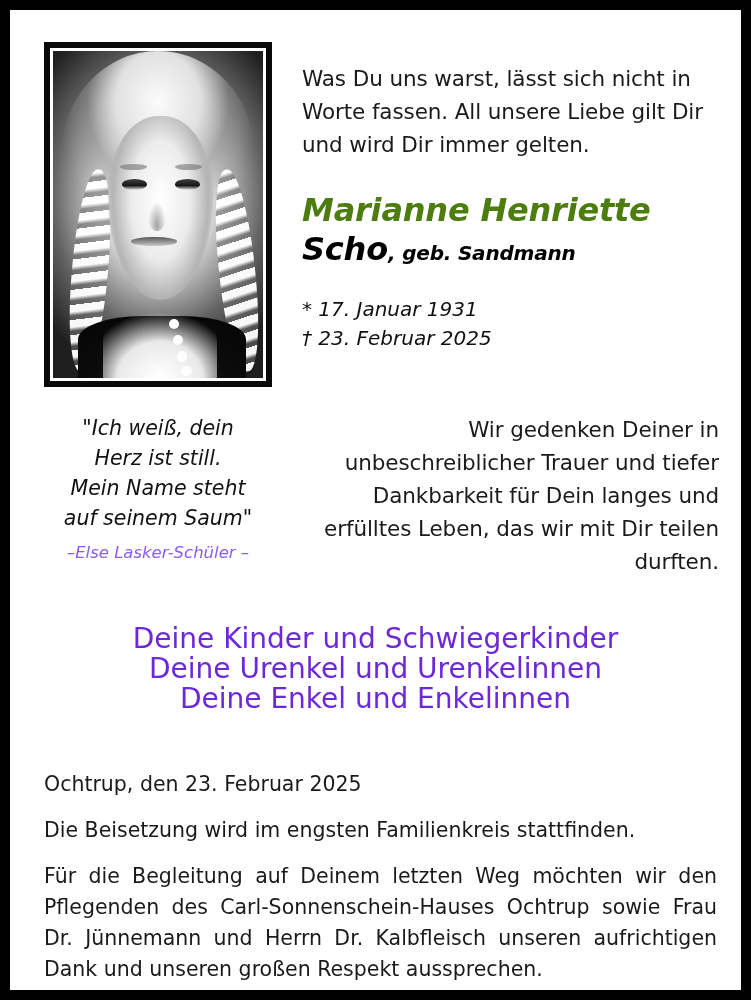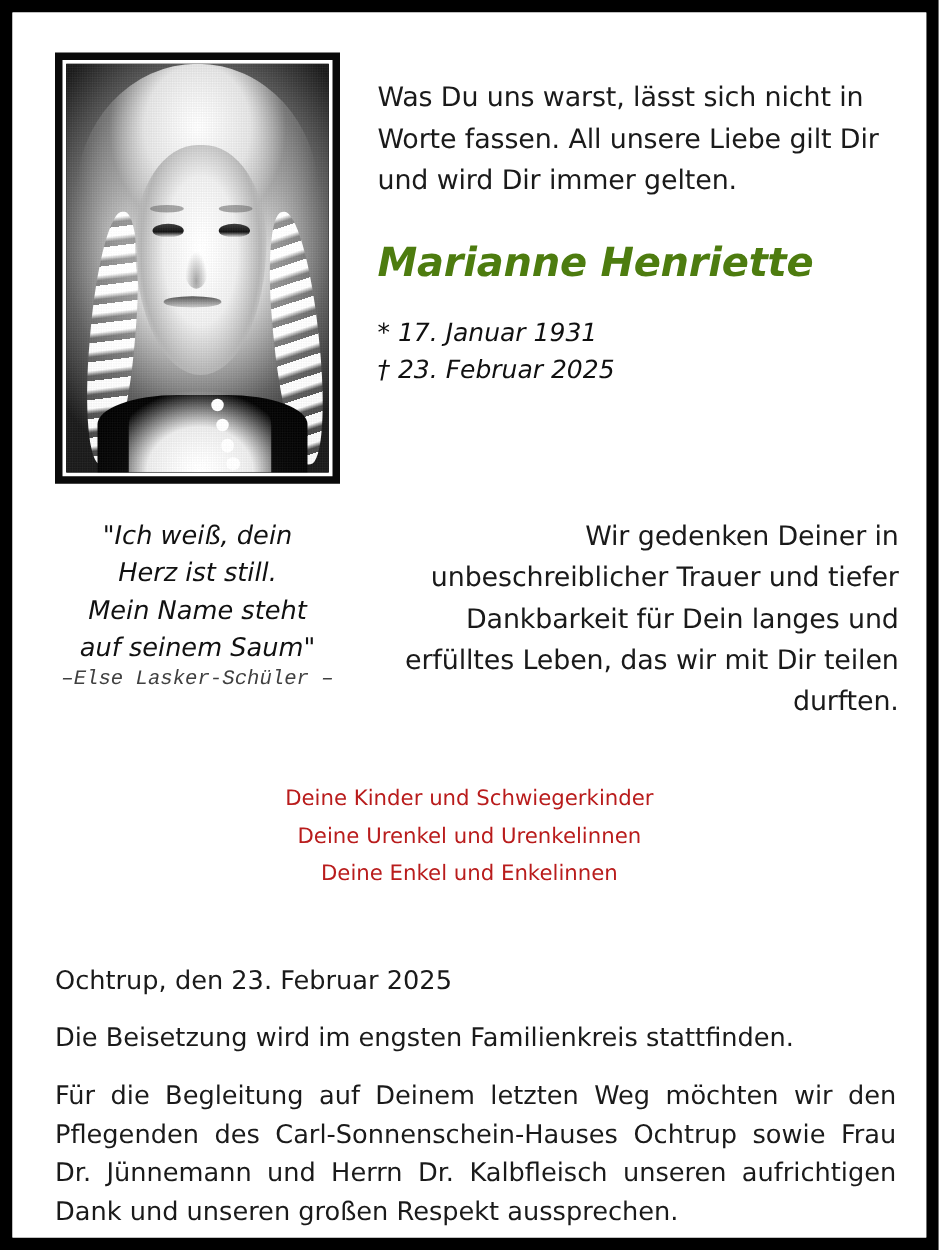--- a/index.html
+++ b/index.html
@@ -190,46 +190,46 @@
     text-align: center;
     padding-top: 4px;
   }
   .quote-text {
     font-size: 20.5px;
     font-style: italic;
     line-height: 30px;
     color: #111111;
   }
   .quote-author {
+    margin-top: 10px;
     font-size: 16.5px;
     font-style: italic;
-    color: #404040;
-    font-family: Liberation Mono, monospace;
+    color: #8b5cf6;
   }
 
   .memorial-col {
     flex: 1 1 auto;
     padding-left: 42px;
     padding-top: 4px;
   }
   .memorial {
     font-size: 21.5px;
     line-height: 33px;
     color: #1a1a1a;
     letter-spacing: -0.1px;
     text-align: right;
   }
 
   
   .family {
     margin-top: 46px;
     text-align: center;
-    font-size: 17px;
+    font-size: 28px;
     line-height: 30px;
-    color: #b91c1c;
+    color: #6d28d9;
     padding-right: 12px;
   }
 
   
   .closing { margin-top: 55px; }
   .closing-line {
     font-size: 20.5px;
     line-height: 30px;
     color: #1a1a1a;
     margin-bottom: 16px;
@@ -273,20 +273,21 @@
             <div class="ph-grain"></div>
           </div>
         </div>
       </div>
 
       <div class="top-text">
         <div class="intro">Was Du uns warst, lässt sich nicht in Worte fassen. All unsere Liebe gilt Dir und wird Dir immer gelten.</div>
 
         <div class="name-block">
           <div class="name-line-1">Marianne Henriette</div>
+          <div class="name-line-2"><span>Scho</span><span class="name-suffix">, geb. Sandmann</span></div>
         </div>
 
         <div class="dates">
           <div>* 17. Januar 1931</div>
           <div>† 23. Februar 2025</div>
         </div>
       </div>
     </div>
 
     <div class="mid-zone">

